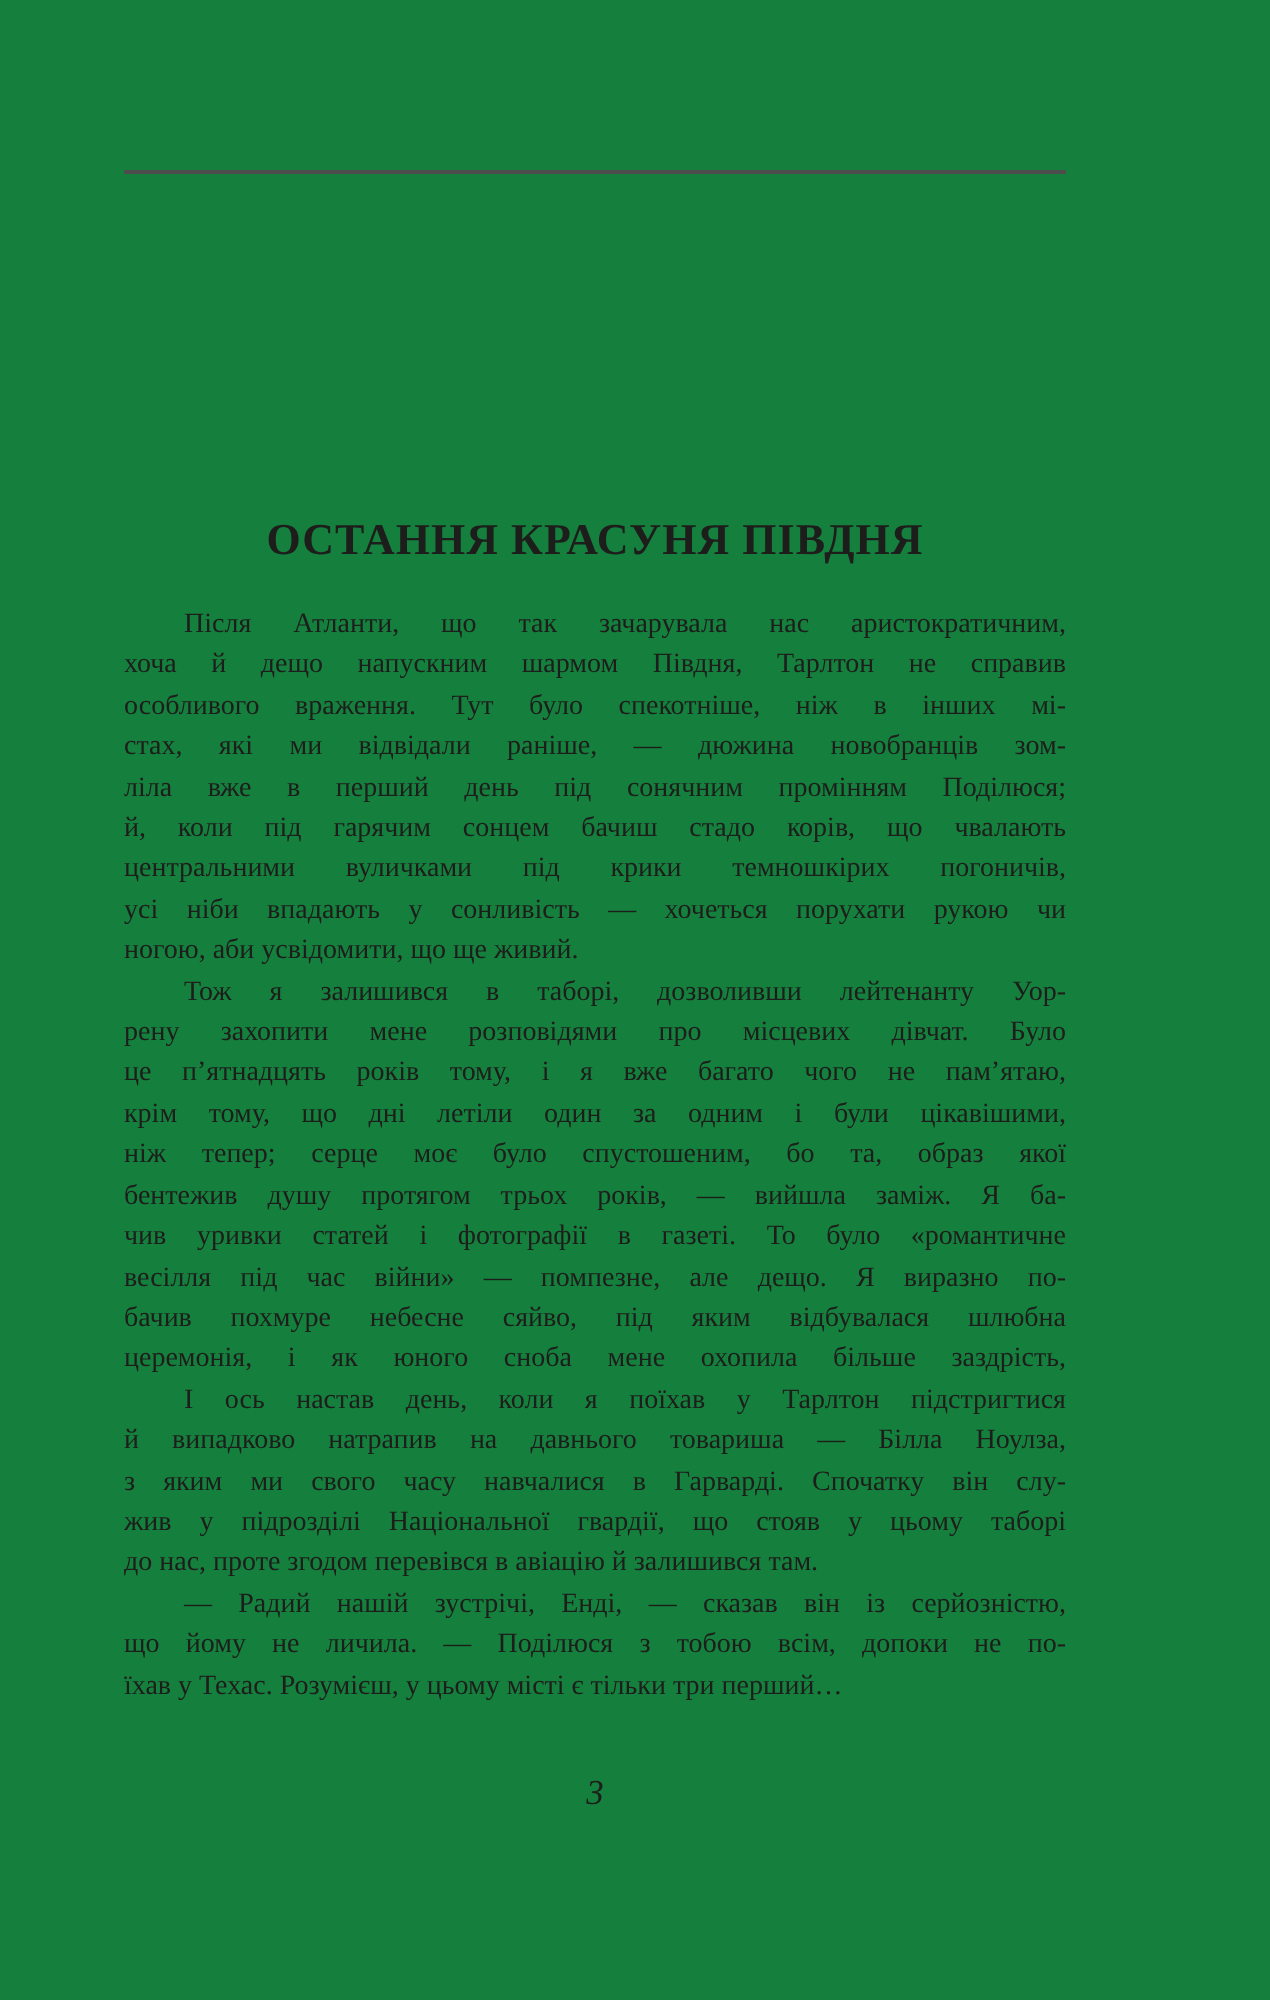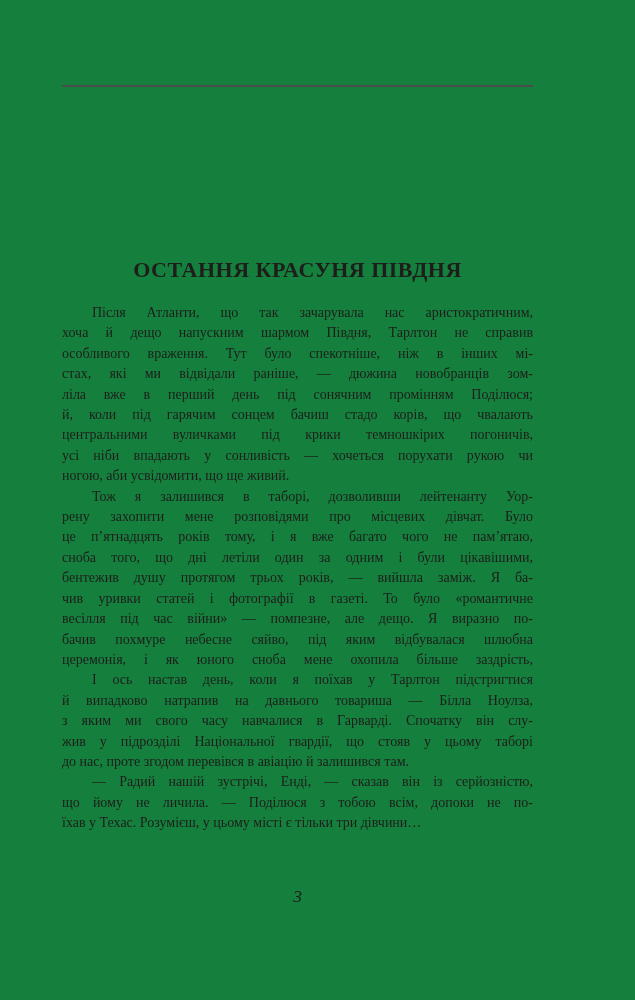--- a/index.html
+++ b/index.html
@@ -86,36 +86,37 @@
           <div class="line">ліла вже в перший день під сонячним промінням Поділюся;</div>
           <div class="line">й, коли під гарячим сонцем бачиш стадо корів, що чвалають</div>
           <div class="line">центральними вуличками під крики темношкірих погоничів,</div>
           <div class="line">усі ніби впадають у сонливість — хочеться порухати рукою чи</div>
           <div class="line last">ногою, аби усвідомити, що ще живий.</div>
         </div>
         <div class="paragraph">
           <div class="line first">Тож я залишився в таборі, дозволивши лейтенанту Уор-</div>
           <div class="line">рену захопити мене розповідями про місцевих дівчат. Було</div>
           <div class="line">це п’ятнадцять років тому, і я вже багато чого не пам’ятаю,</div>
-          <div class="line">сноба того, що дні летіли один за одним і були цікавішими,</div>
+          <div class="line">крім тому, що дні летіли один за одним і були цікавішими,</div>
+          <div class="line">ніж тепер; серце моє було спустошеним, бо та, образ якої</div>
           <div class="line">бентежив душу протягом трьох років, — вийшла заміж. Я ба-</div>
           <div class="line">чив уривки статей і фотографії в газеті. То було «романтичне</div>
           <div class="line">весілля під час війни» — помпезне, але дещо. Я виразно по-</div>
           <div class="line">бачив похмуре небесне сяйво, під яким відбувалася шлюбна</div>
           <div class="line">церемонія, і як юного сноба мене охопила більше заздрість,</div>
         </div>
         <div class="paragraph">
           <div class="line first">І ось настав день, коли я поїхав у Тарлтон підстригтися</div>
           <div class="line">й випадково натрапив на давнього товариша — Білла Ноулза,</div>
           <div class="line">з яким ми свого часу навчалися в Гарварді. Спочатку він слу-</div>
           <div class="line">жив у підрозділі Національної гвардії, що стояв у цьому таборі</div>
           <div class="line last">до нас, проте згодом перевівся в авіацію й залишився там.</div>
         </div>
         <div class="paragraph">
           <div class="line first">— Радий нашій зустрічі, Енді, — сказав він із серйозністю,</div>
           <div class="line">що йому не личила. — Поділюся з тобою всім, допоки не по-</div>
-          <div class="line last">їхав у Техас. Розумієш, у цьому місті є тільки три дівчини…</div>
+          <div class="line last">їхав у Техас. Розумієш, у цьому місті є тільки три перший…</div>
         </div>
       </div>
   </div>
 
   <div class="page-number">3</div>
 </div>
 
 </body></html>

